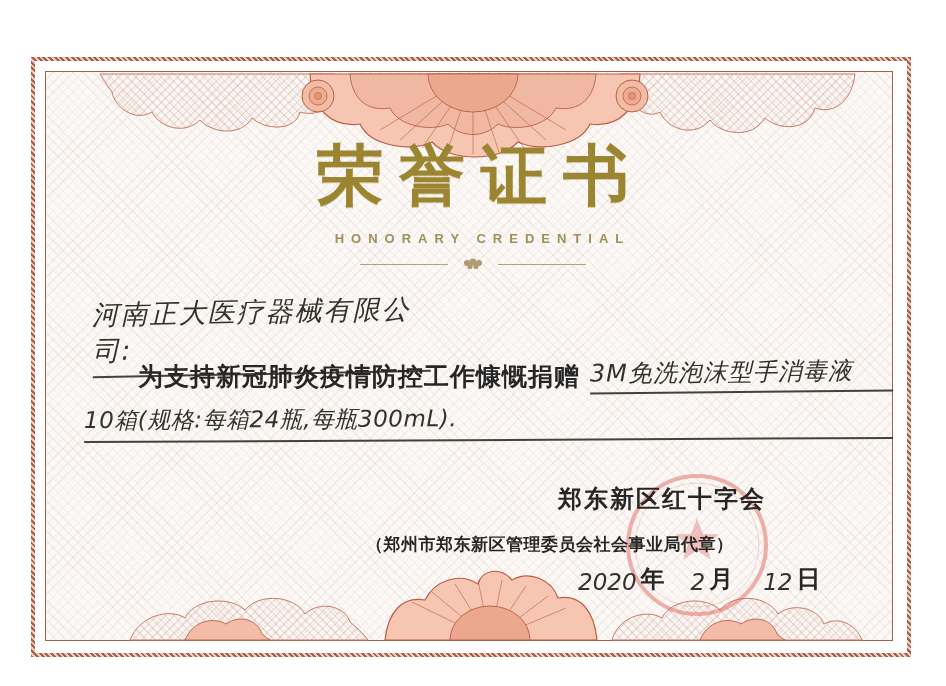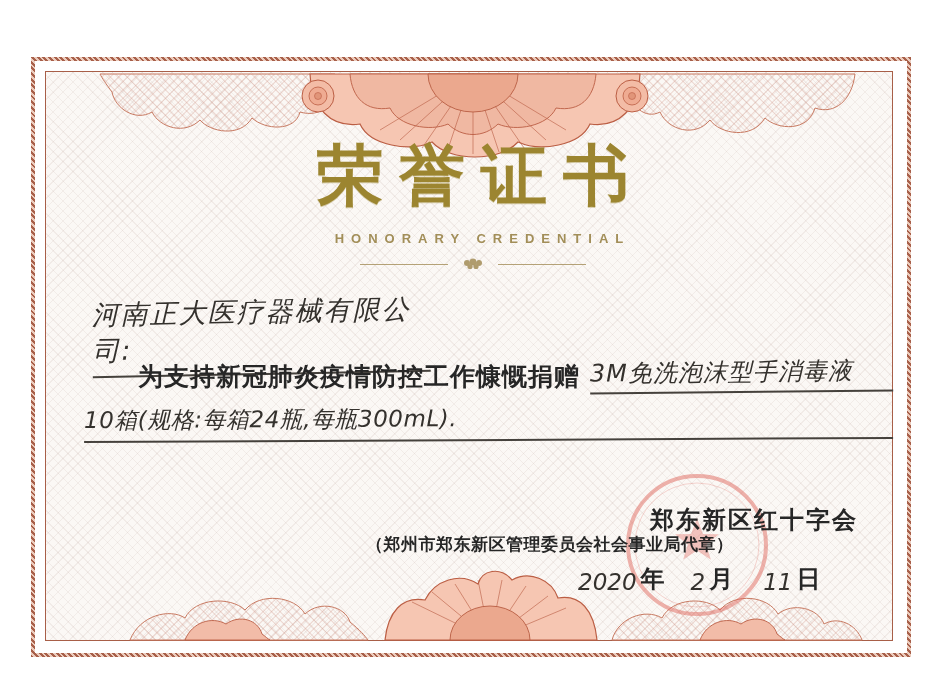--- a/index.html
+++ b/index.html
@@ -40,21 +40,21 @@
   .bodyline{position:absolute;top:356px;left:138px;width:755px;display:flex;align-items:flex-end;}
   .bodyline .printed{font-size:25px;letter-spacing:1px;white-space:nowrap;}
   .bodyline .gift{flex:1;margin-left:10px;font-size:24px;border-bottom:2px solid #45413c;
     padding-bottom:3px;transform:rotate(-0.6deg);letter-spacing:1px;white-space:nowrap;}
 
   .line3{position:absolute;top:403px;left:84px;width:809px;font-size:23px;
     border-bottom:2px solid #45413c;padding-bottom:5px;transform:rotate(-0.3deg);letter-spacing:.5px;}
 
   .closing{position:absolute;top:449px;left:147px;font-size:24px;letter-spacing:1px;}
 
-  .issuer{position:absolute;top:504px;left:558px;width:300px;text-align:right;font-size:24px;letter-spacing:2px;}
+  .issuer{position:absolute;top:483px;left:558px;width:300px;text-align:left;font-size:24px;letter-spacing:2px;}
   .issuer-note{position:absolute;top:533px;left:366px;font-size:17px;letter-spacing:.5px;}
 
   .dateline{position:absolute;top:563px;left:578px;display:flex;align-items:flex-end;font-size:24px;}
   .dateline .hnum{font-size:23px;margin-right:4px;}
   .dateline .sp1{width:26px;} .dateline .sp2{width:30px;}
 
   .seal{position:absolute;left:0;top:0;pointer-events:none;}
 </style>
 </head>
 <body>
@@ -171,17 +171,17 @@
   <div class="issuer print">郑东新区红十字会</div>
   <div class="issuer-note print">（郑州市郑东新区管理委员会社会事业局代章）</div>
 
   <div class="dateline">
     <span class="hnum hand">2020</span>
     <span class="print">年</span>
     <span class="sp1"></span>
     <span class="hnum hand">2</span>
     <span class="print">月</span>
     <span class="sp2"></span>
-    <span class="hnum hand">11</span>
+    <span class="hnum hand">12</span>
     <span class="print">日</span>
   </div>
 
 </div>
 
 </body></html>

